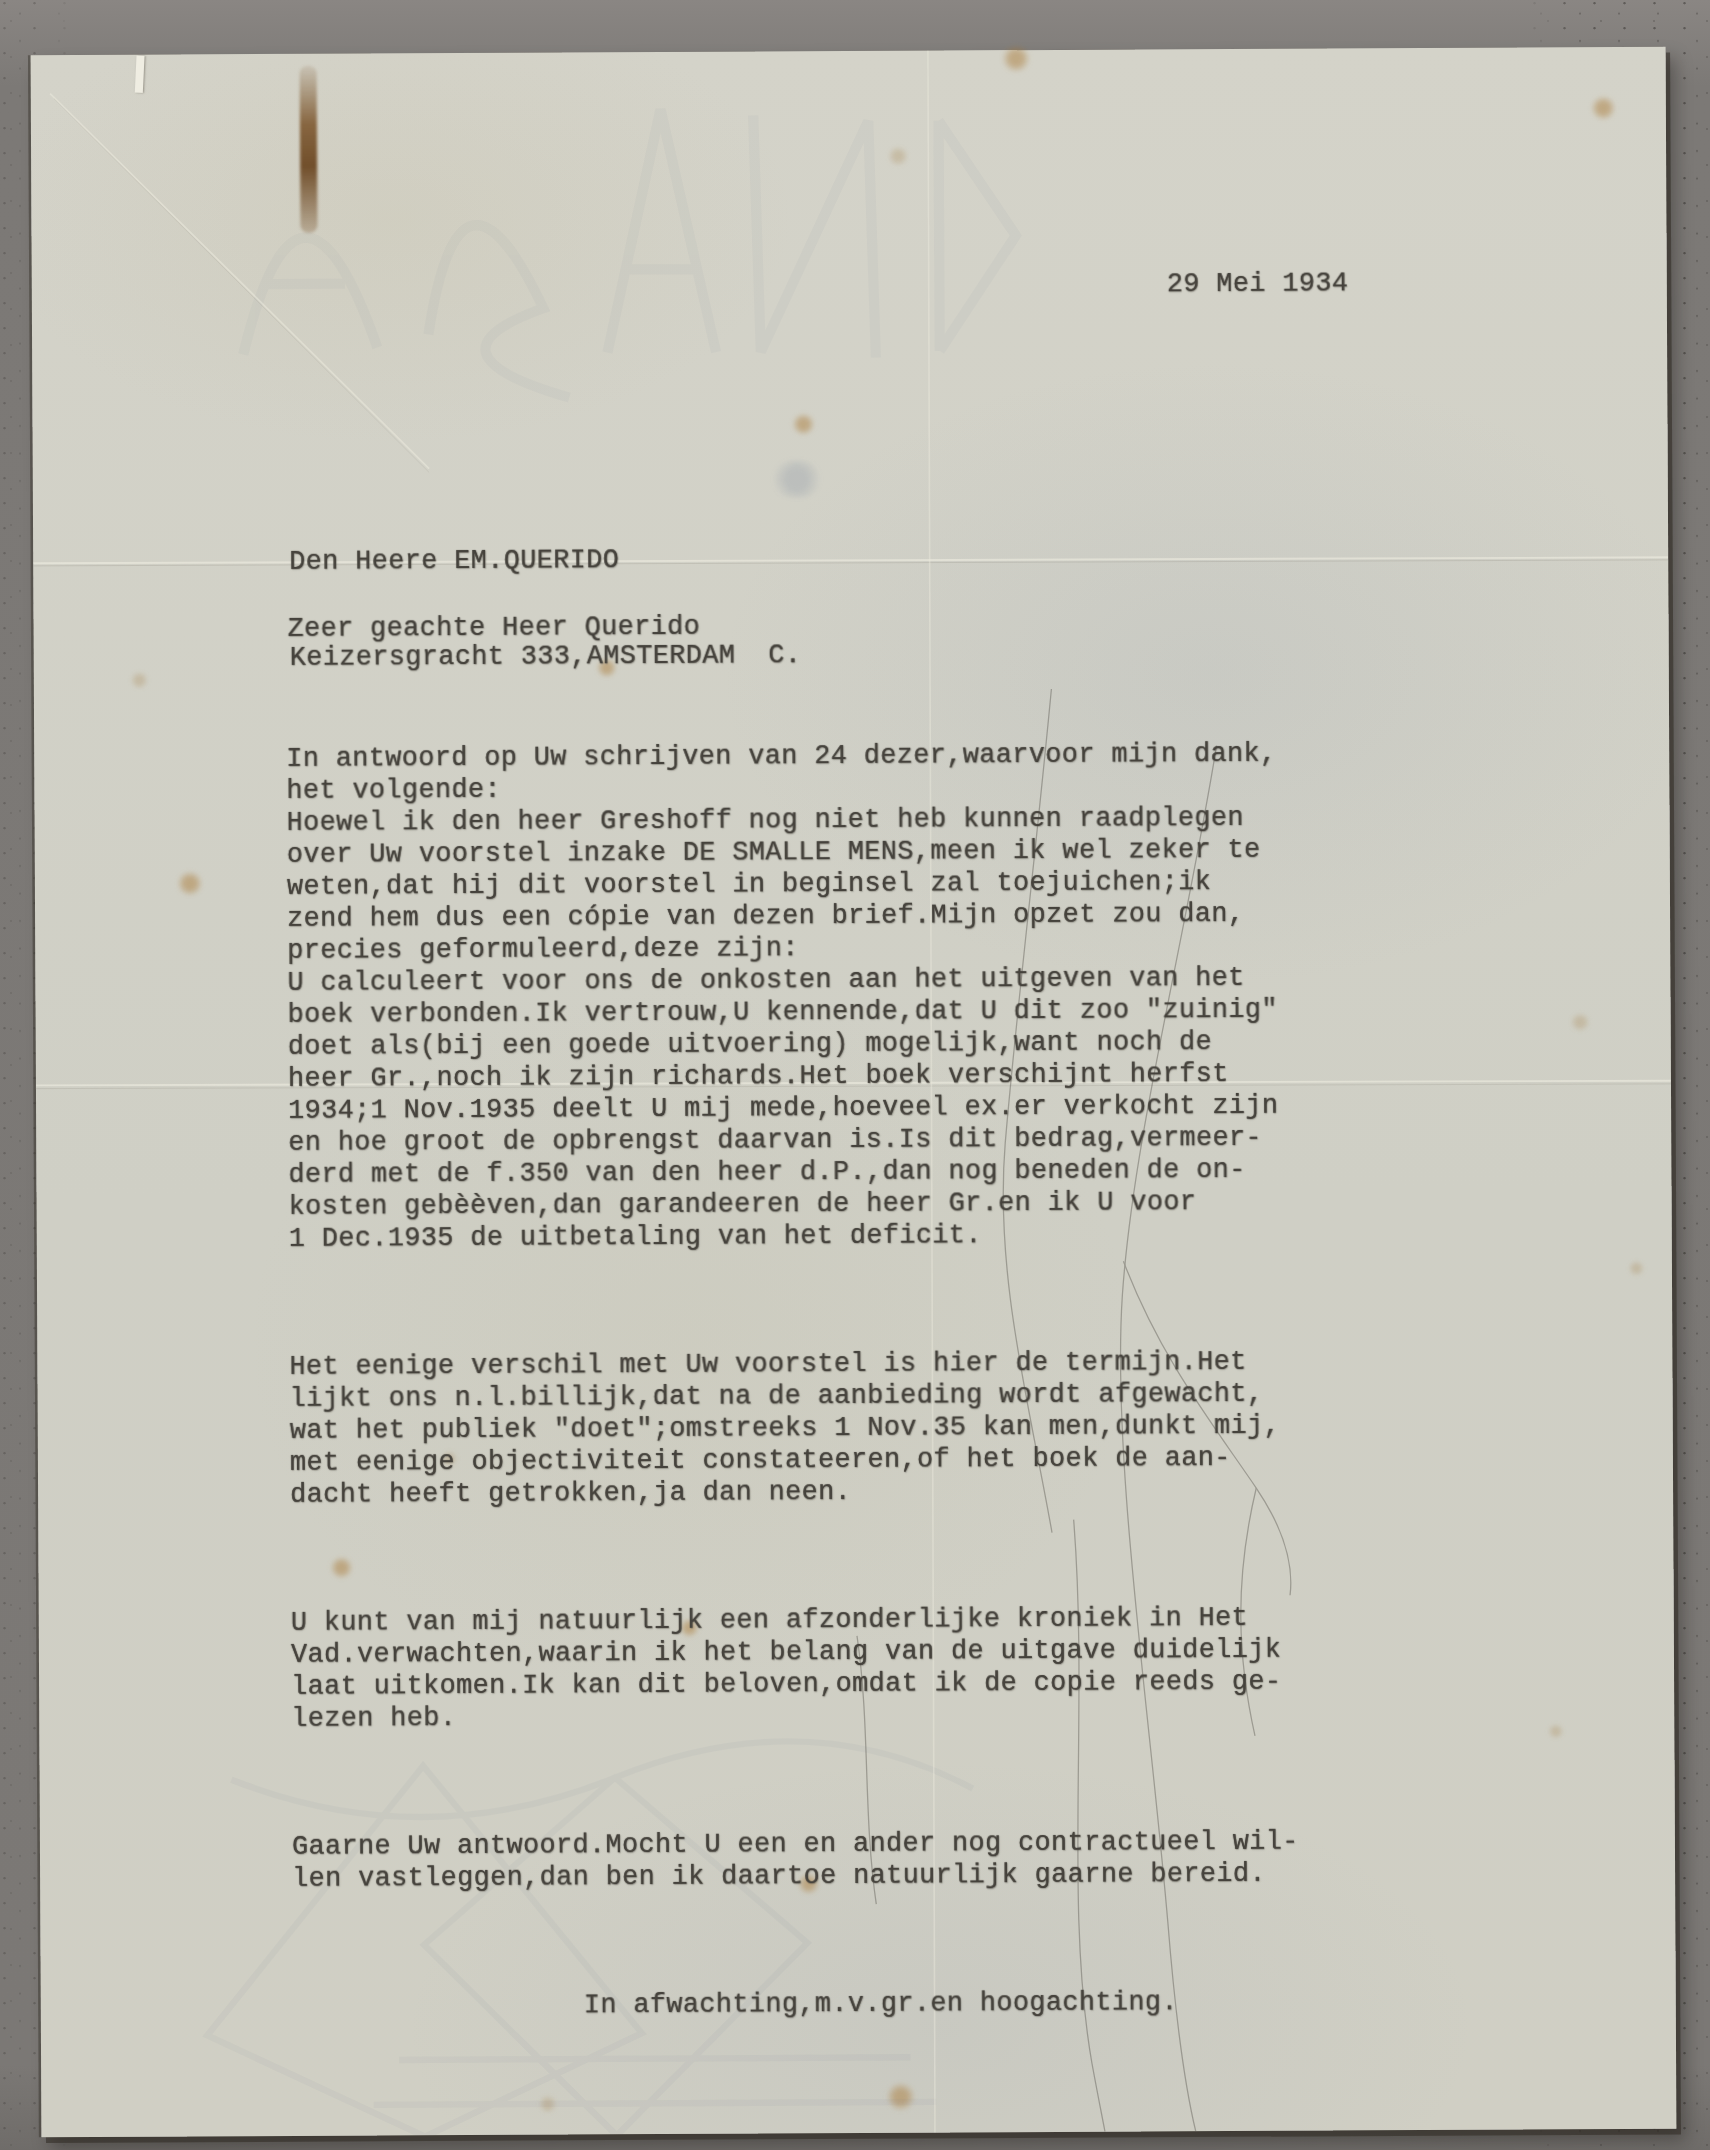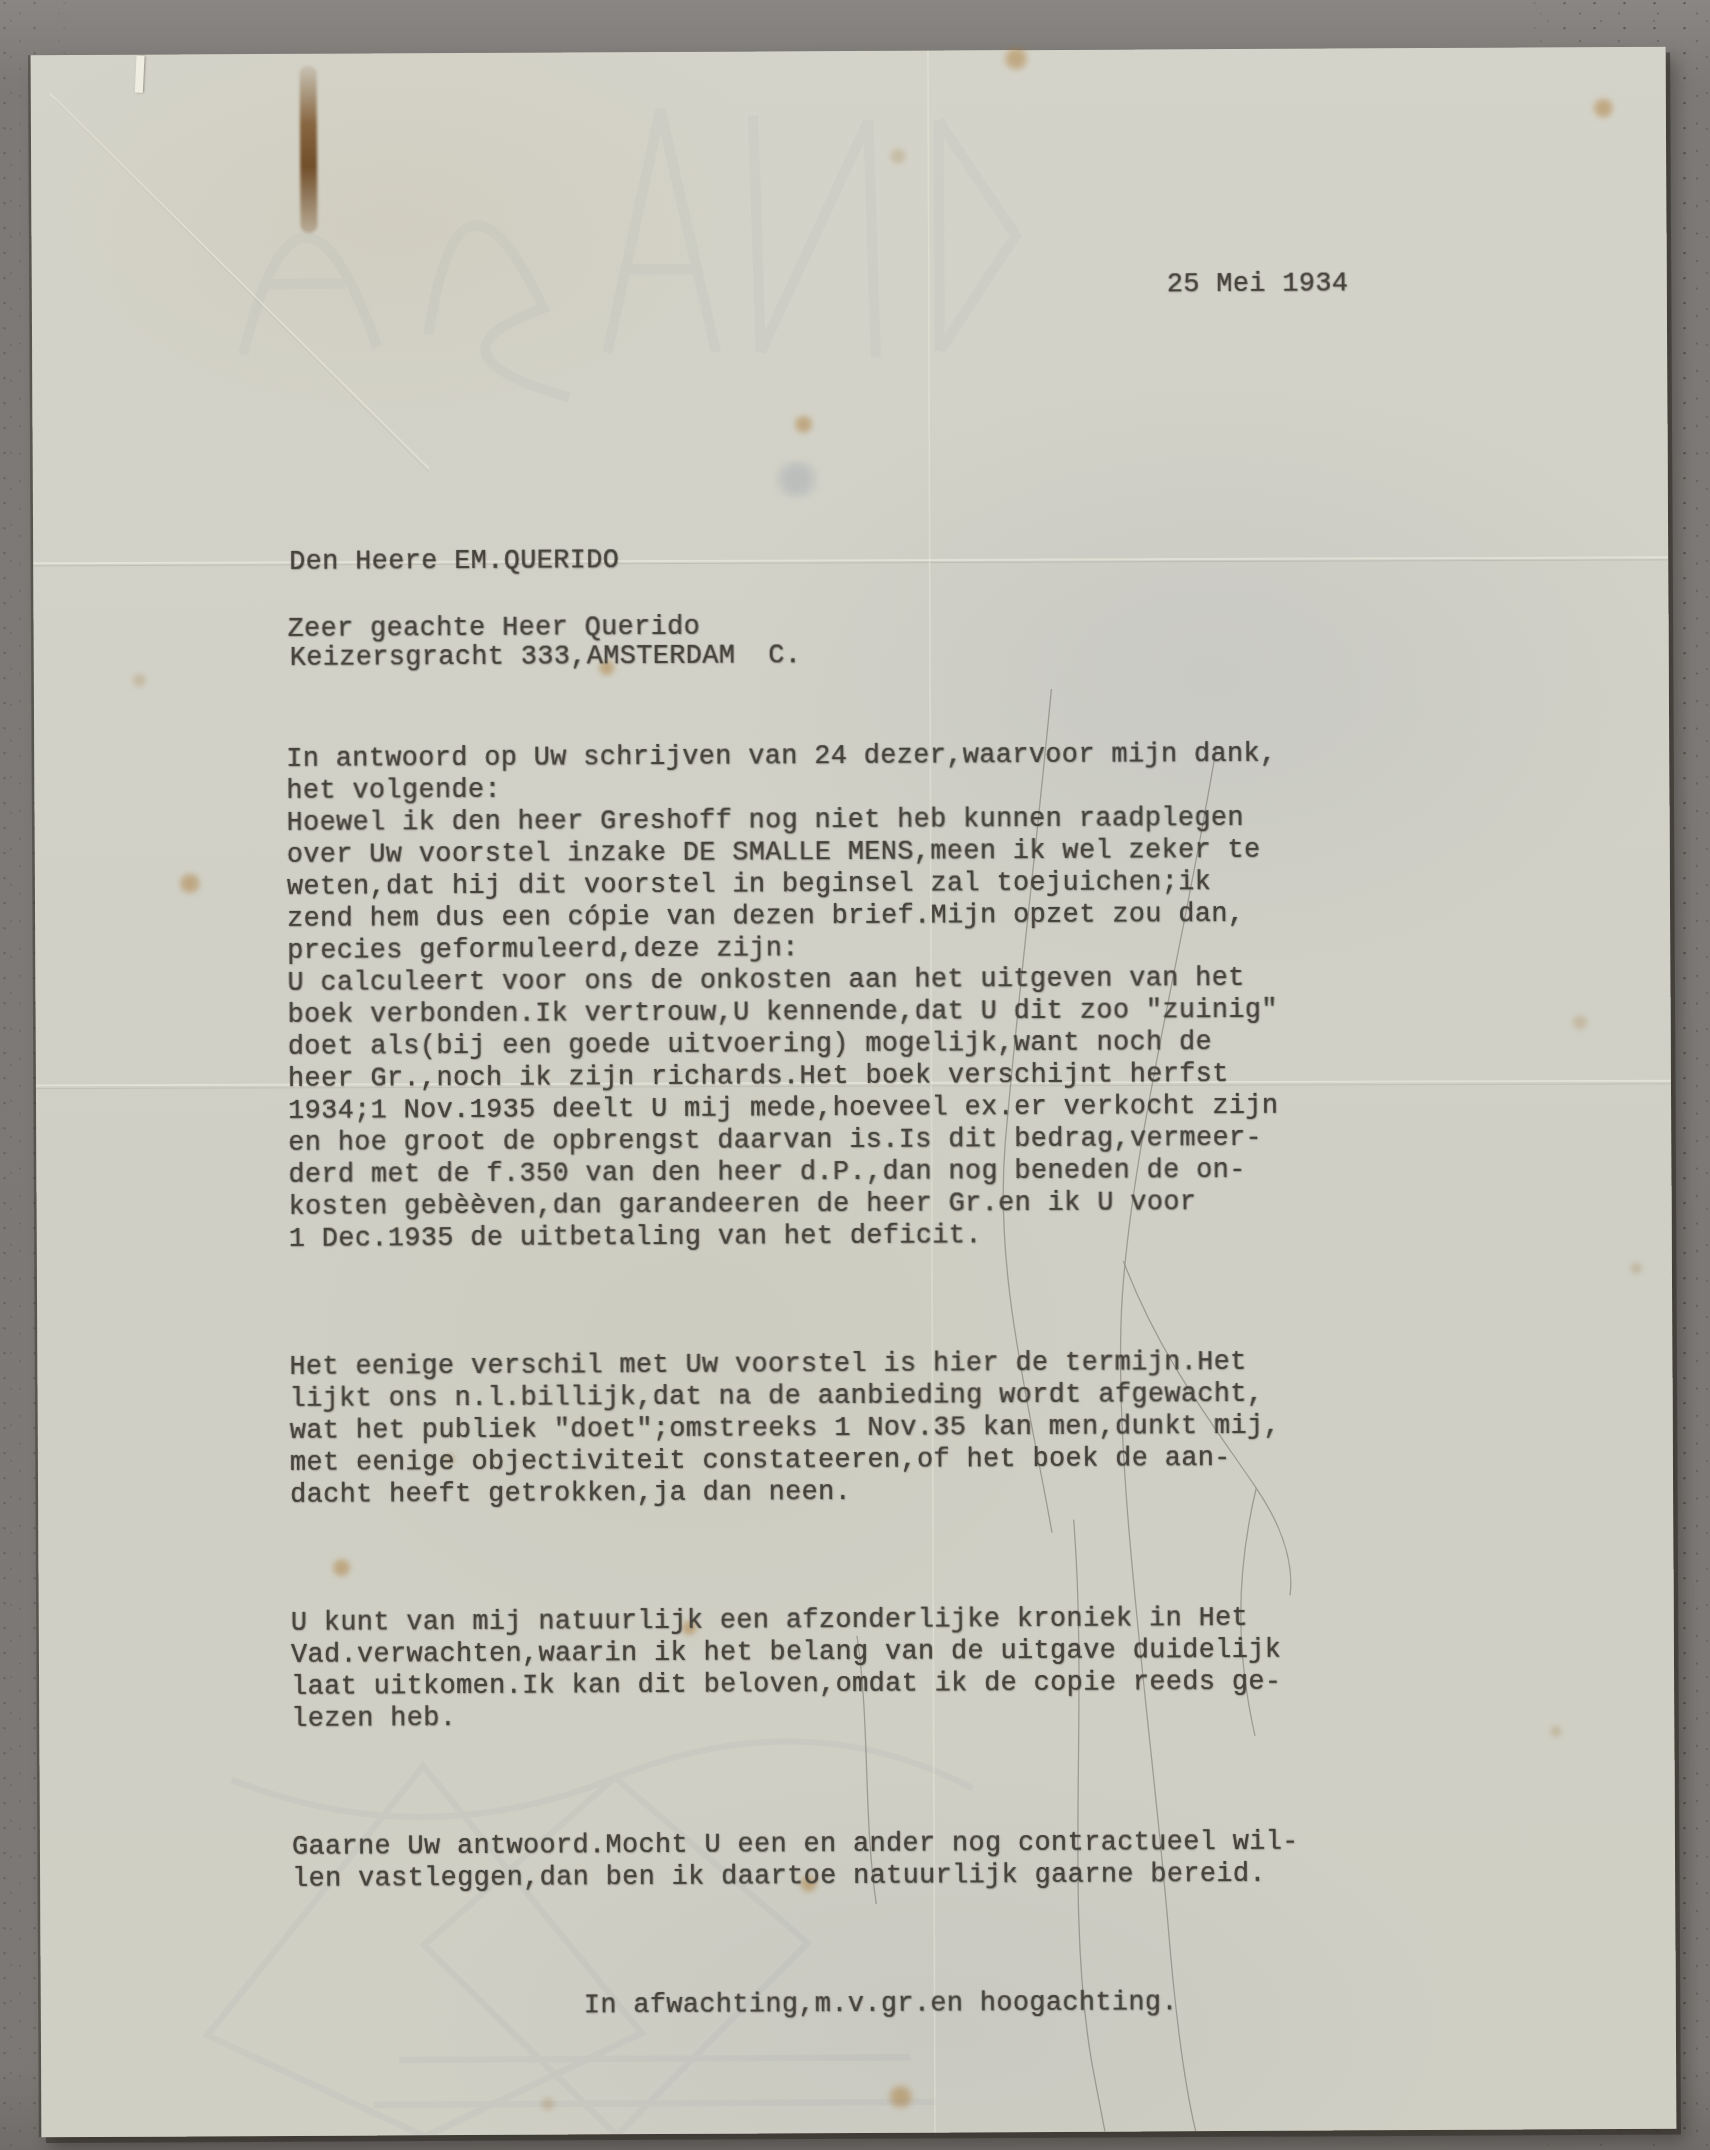--- a/index.html
+++ b/index.html
@@ -121,21 +121,21 @@
       <path d="M1592,1000 C1566,1260 1534,1510 1516,1710 C1498,1918 1552,2120 1586,2320"></path>
       <path d="M1850,1090 C1798,1400 1716,1704 1698,1950 C1680,2204 1738,2606 1764,2930 C1776,3090 1790,3190 1806,3258"></path>
       <path d="M1700,1896 C1756,2046 1836,2148 1906,2252 C1950,2318 1964,2372 1958,2420"></path>
       <path d="M1620,2300 C1642,2600 1602,2900 1644,3150 C1654,3206 1660,3236 1664,3258"></path>
       <path d="M1906,2252 C1870,2400 1876,2520 1902,2640"></path>
       <path d="M1280,2480 C1300,2620 1288,2760 1308,2900"></path>
     </g>
   </svg>
 
   <div class="textlayer">
-    <div class="typed date">25 Mei 1934</div>
+    <div class="typed date">29 Mei 1934</div>
 
     <div class="typed address">
       <div>Den Heere EM.QUERIDO</div>
       <div>Keizersgracht 333,AMSTERDAM  C.</div>
     </div>
 
     <div class="typed salutation">Zeer geachte Heer Querido</div>
 
     <div class="typed body-block">
       <div class="para">In antwoord op Uw schrijven van 24 dezer,waarvoor mijn dank,

